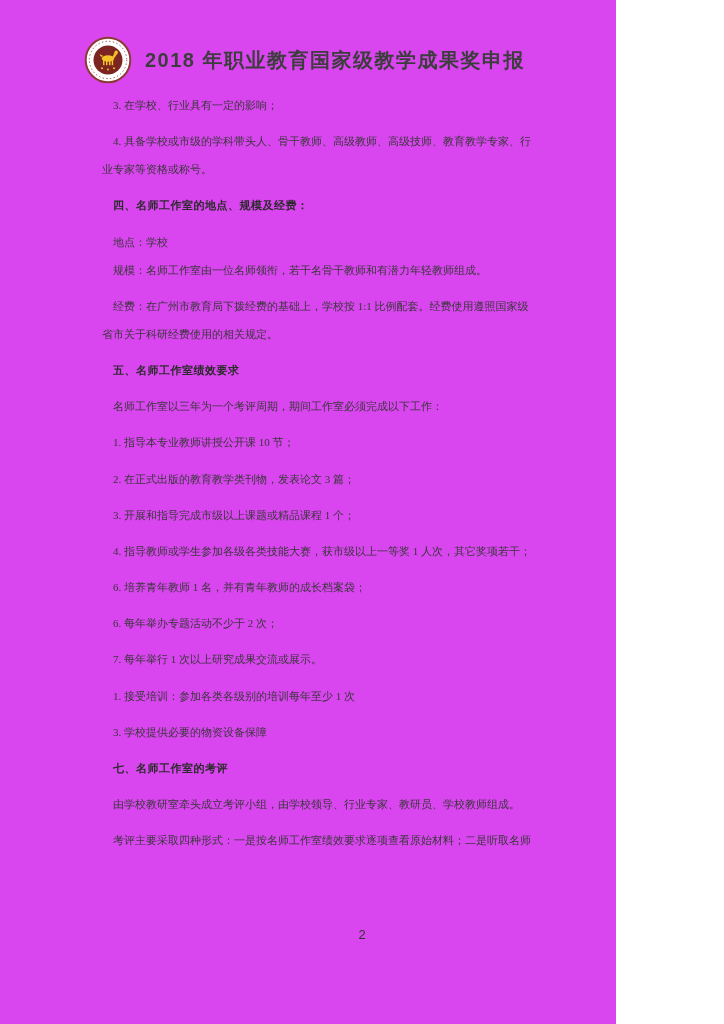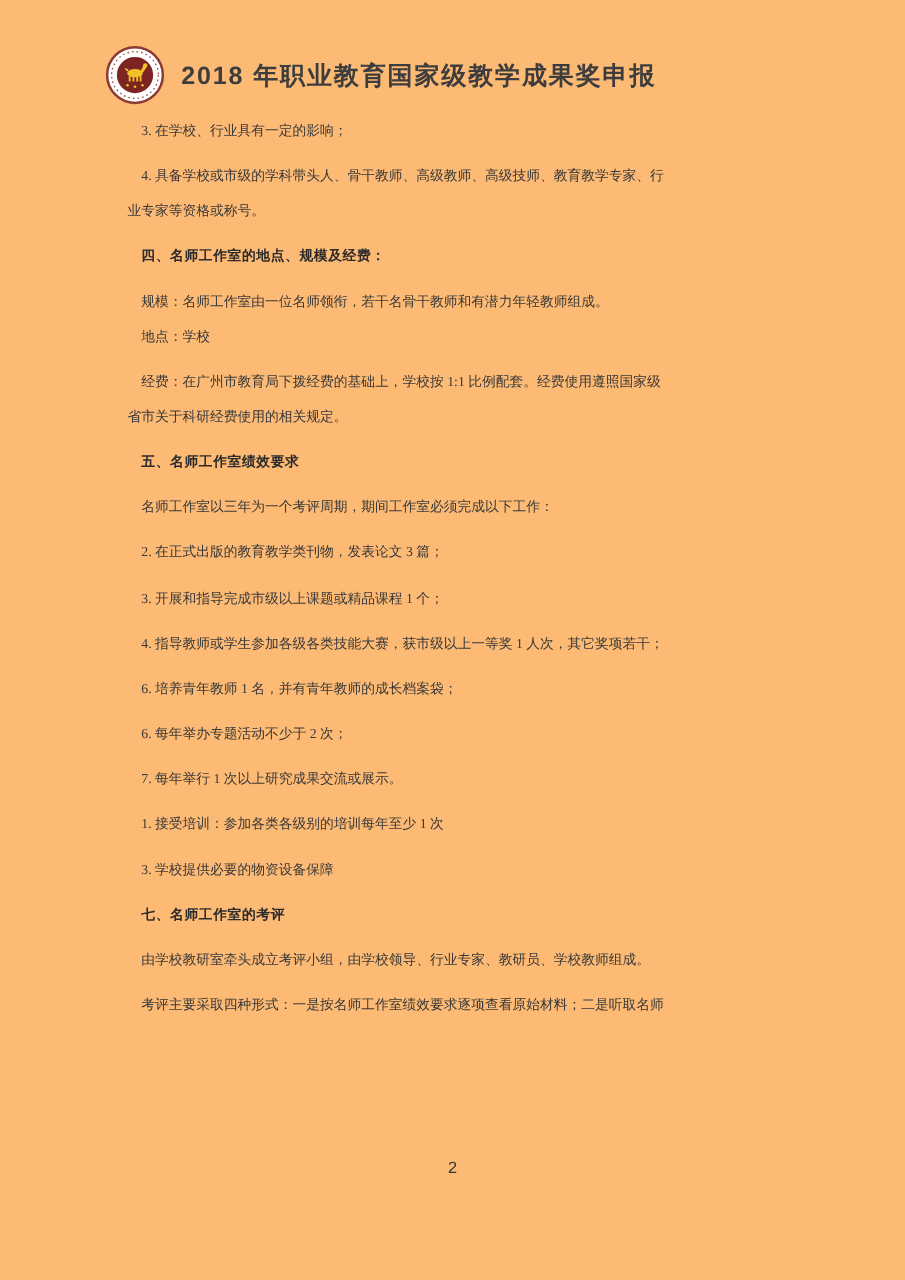--- a/index.html
+++ b/index.html
@@ -1,20 +1,20 @@
 <!DOCTYPE html>
 <html><head>
 <meta charset="utf-8">
 <style>
   html, body { margin: 0; padding: 0; background: #ffffff; }
   .page {
     position: relative;
-    width: 724px;
+    width: 616px;
     height: 1024px;
-    background: #fdba74;
+    background: #d946ef;
     overflow: hidden;
     font-family: "Liberation Serif", "DejaVu Serif", serif;
     text-decoration: underline;
   }
   .header {
     position: absolute;
     left: 84px;
     top: 36px;
     height: 48px;
     display: flex;
@@ -92,32 +92,35 @@
         <div class="line indent">3. 在学校、行业具有一定的影响；</div>
       </div>
       <div class="block paragraph">
         <div class="line indent">4. 具备学校或市级的学科带头人、骨干教师、高级教师、高级技师、教育教学专家、行</div>
         <div class="line">业专家等资格或称号。</div>
       </div>
       <div class="block heading">
         <div class="line indent">四、名师工作室的地点、规模及经费：</div>
       </div>
       <div class="block paragraph">
+        <div class="line indent">地点：学校</div>
         <div class="line indent">规模：名师工作室由一位名师领衔，若干名骨干教师和有潜力年轻教师组成。</div>
-        <div class="line indent">地点：学校</div>
       </div>
       <div class="block paragraph">
         <div class="line indent">经费：在广州市教育局下拨经费的基础上，学校按 1:1 比例配套。经费使用遵照国家级</div>
         <div class="line">省市关于科研经费使用的相关规定。</div>
       </div>
       <div class="block heading">
         <div class="line indent">五、名师工作室绩效要求</div>
       </div>
       <div class="block paragraph">
         <div class="line indent">名师工作室以三年为一个考评周期，期间工作室必须完成以下工作：</div>
+      </div>
+      <div class="block paragraph">
+        <div class="line indent">1. 指导本专业教师讲授公开课 10 节；</div>
       </div>
       <div class="block paragraph">
         <div class="line indent">2. 在正式出版的教育教学类刊物，发表论文 3 篇；</div>
       </div>
       <div class="block paragraph">
         <div class="line indent">3. 开展和指导完成市级以上课题或精品课程 1 个；</div>
       </div>
       <div class="block paragraph">
         <div class="line indent">4. 指导教师或学生参加各级各类技能大赛，获市级以上一等奖 1 人次，其它奖项若干；</div>
       </div>

